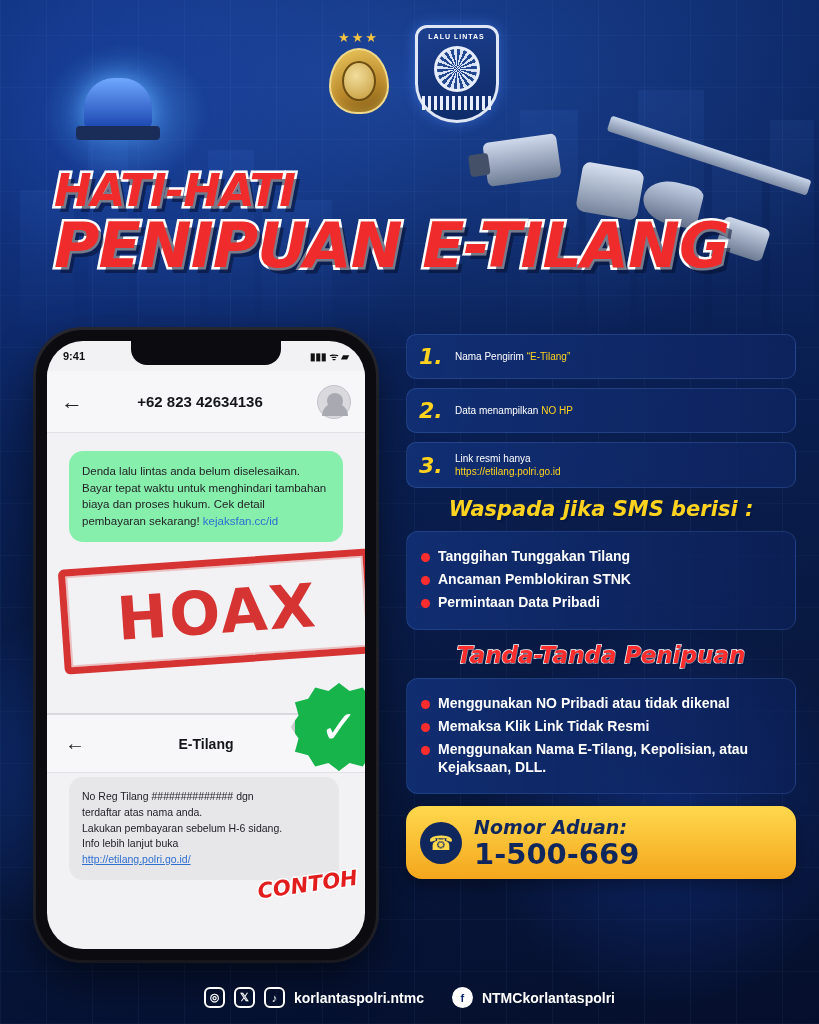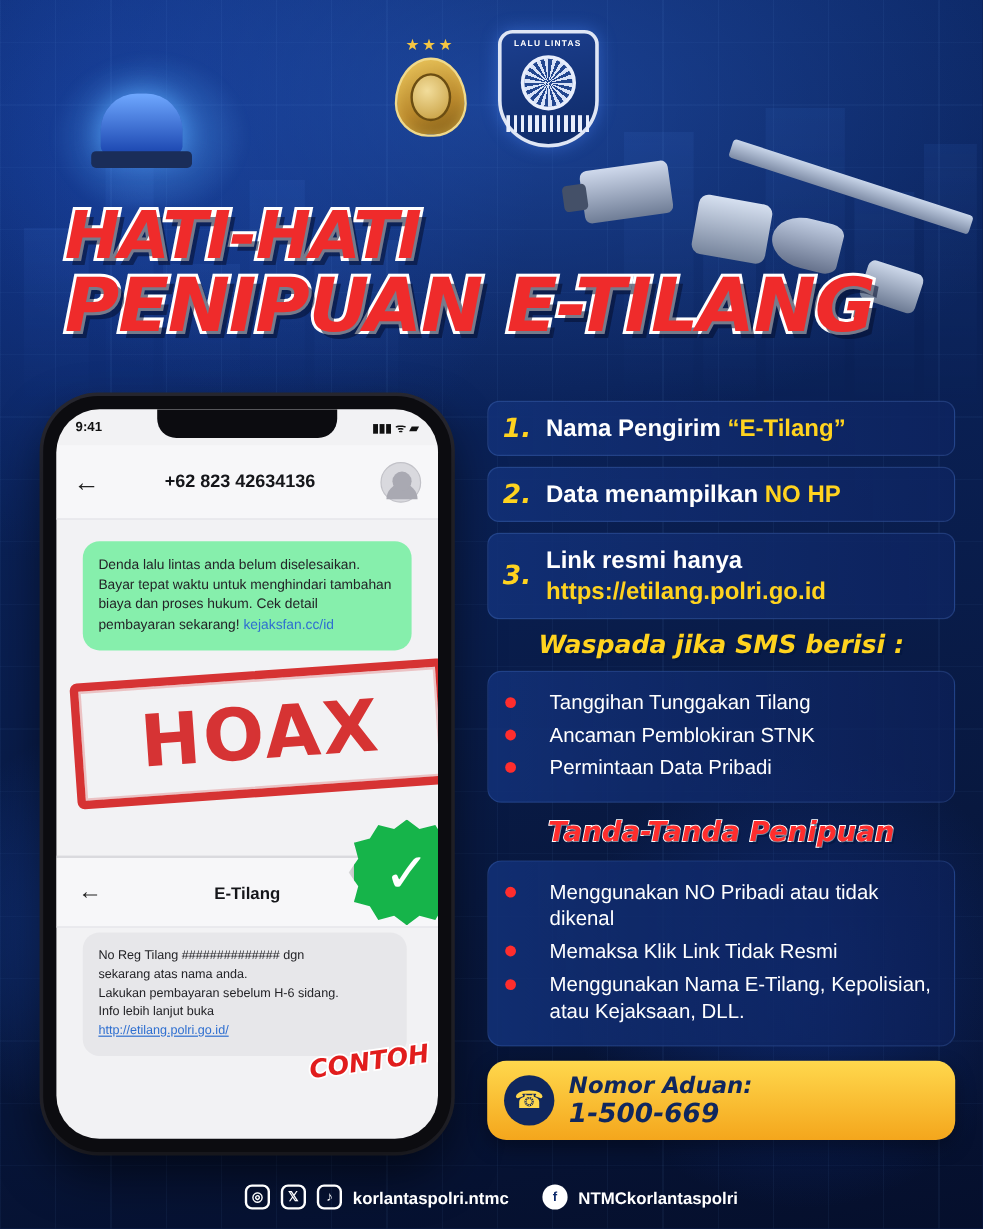--- a/index.html
+++ b/index.html
@@ -111,21 +111,21 @@
   .headline .l1, .headline .l2 {
     font-family: "DejaVu Sans", sans-serif;
     font-weight: bold; font-style: italic;
     color: #ef2b2b;
     -webkit-text-stroke: 5px #ffffff;
     paint-order: stroke fill;
     letter-spacing: -1px;
     line-height: .95;
     text-shadow: 5px 6px 0 rgba(5,15,45,.55);
   }
-  .headline .l1 { font-size: 55px; }
+  .headline .l1 { font-size: 45px; }
   .headline .l2 { font-size: 62px; margin-top: 4px; }
 
   
   .phone {
     position: absolute; left: 36px; top: 330px; width: 340px; height: 630px;
     background: #0c0c10; border-radius: 46px; padding: 11px;
     box-shadow: 0 18px 40px rgba(0,0,0,.55), 0 0 0 3px #2a2a33;
   }
   .screen { width: 100%; height: 100%; background: #f2f2f4; border-radius: 36px; overflow: hidden; position: relative; }
   .notch { position: absolute; left: 50%; transform: translateX(-50%); top: 0; width: 150px; height: 24px; background: #0c0c10; border-radius: 0 0 16px 16px; }
@@ -181,43 +181,43 @@
     text-shadow: 2px 2px 0 rgba(0,20,60,.5);
   }
   .sec-title.red { color: #ff2d2d; -webkit-text-stroke: 1.5px #fff; paint-order: stroke fill; font-size: 23px; }
   .numrow {
     display: flex; align-items: center; gap: 10px;
     background: linear-gradient(90deg, rgba(18,48,118,.92), rgba(14,36,96,.82));
     border-radius: 10px; padding: 9px 12px; margin-bottom: 9px;
     border: 1px solid rgba(120,170,255,.18);
   }
   .numrow .n { color: #ffd31f; font-weight: bold; font-style: italic; font-size: 22px; font-family: "DejaVu Sans", sans-serif; min-width: 26px; }
-  .numrow .t { color: #ffffff; font-weight: bold; font-size: 20px; line-height: 1.3; }
+  .numrow .t { color: #ffffff; font-weight: normal; font-size: 10px; line-height: 1.3; }
   .numrow .t .hl { color: #ffd31f; }
   .numrow .t .lnk { color: #ffd31f; }
   .panel {
     background: linear-gradient(90deg, rgba(18,48,118,.9), rgba(13,33,90,.7));
     border-radius: 12px; padding: 10px 14px 12px 14px; margin-bottom: 12px;
     border: 1px solid rgba(120,170,255,.16);
   }
   .bullet { display: flex; gap: 8px; align-items: flex-start; margin: 5px 0; }
   .bullet .dot { width: 9px; height: 9px; border-radius: 50%; background: #ff2d2d; margin-top: 6px; flex: none; }
-  .bullet .tx { color: #fff; font-weight: normal; font-size: 17px; line-height: 1.3; margin-left: 20px; }
+  .bullet .tx { color: #fff; font-weight: bold; font-size: 14px; line-height: 1.3; }
 
   .aduan {
     margin-top: 6px; background: linear-gradient(180deg, #ffd84d, #f4a61c);
     border-radius: 16px; padding: 10px 14px; display: flex; align-items: center; gap: 12px;
     box-shadow: 0 6px 16px rgba(0,0,0,.35);
   }
   .aduan .ico {
     width: 42px; height: 42px; border-radius: 50%; background: #10275e; color: #ffd84d;
     display: flex; align-items: center; justify-content: center; font-size: 20px; flex: none;
   }
   .aduan .lbl { color: #10275e; font-weight: bold; font-style: italic; font-size: 19px; font-family: "DejaVu Sans", sans-serif; }
-  .aduan .tel { color: #10275e; font-weight: bold; font-style: italic; font-size: 22px; font-family: "DejaVu Sans", sans-serif; line-height: 1; margin-top: 2px; }
+  .aduan .tel { color: #10275e; font-weight: bold; font-size: 29px; font-family: "DejaVu Sans", sans-serif; line-height: 1; margin-top: 2px; }
 
   
   .footer {
     position: absolute; left: 0; right: 0; bottom: 16px;
     display: flex; align-items: center; justify-content: center; gap: 9px;
     color: #fff; font-size: 14px; font-weight: bold;
   }
   .footer .ic { width: 21px; height: 21px; border-radius: 6px; border: 2px solid #fff; display: inline-flex; align-items: center; justify-content: center; font-size: 11px; }
   .footer .ic.fb { border-radius: 50%; background: #fff; color: #0d2a6b; border: none; font-weight: bold; }
   .footer .sep { width: 10px; }
@@ -291,21 +291,21 @@
       </div>
       <div class="hoax">HOAX</div>
 
       <div class="divider2"></div>
       <div class="chathdr2">
         <span class="back">←</span>
         <span class="num">E-Tilang</span>
       </div>
       <div class="bubble2">
         <div>No Reg Tilang ############## dgn</div>
-        <div>sekarang atas nama anda.</div>
+        <div>terdaftar atas nama anda.</div>
         <div>Lakukan pembayaran sebelum H-6 sidang.</div>
         <div>Info lebih lanjut buka</div>
         <a href="#">http://etilang.polri.go.id/</a>
       </div>
       <div class="check">✓</div>
       <div class="contoh">CONTOH RESMI</div>
     </div>
   </div>
 
   <div class="right">

